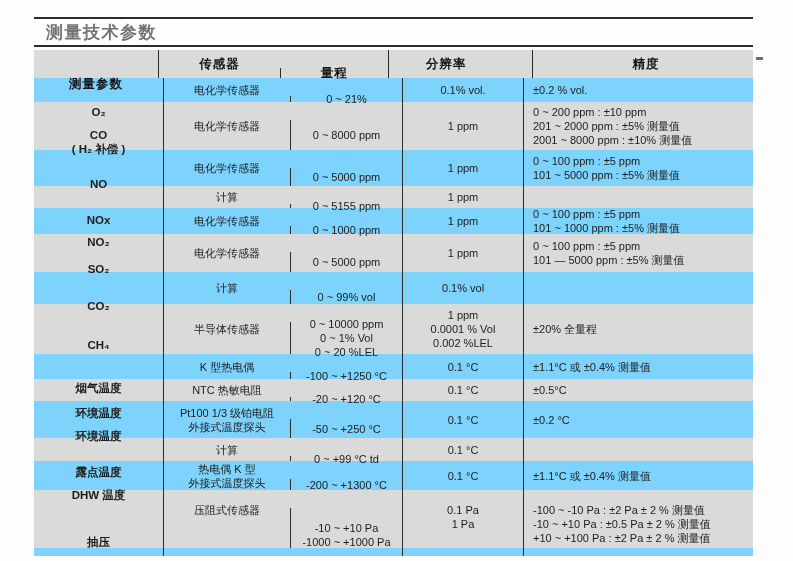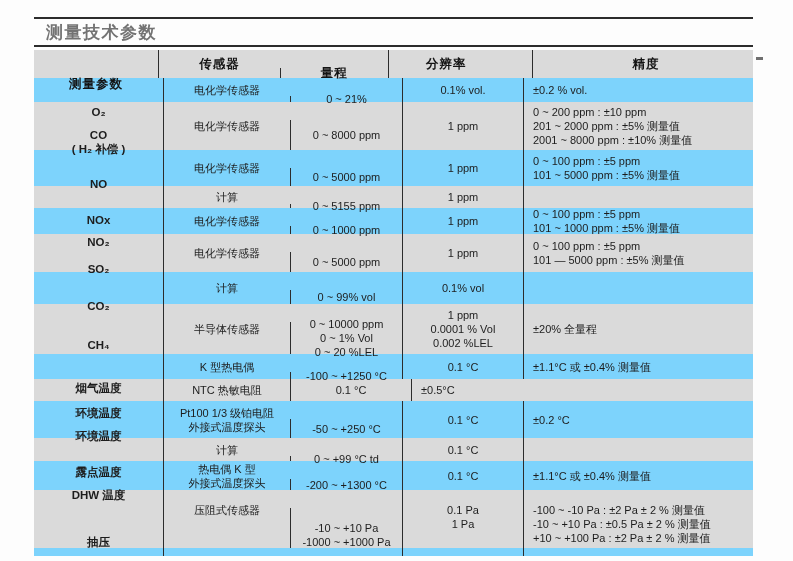--- a/index.html
+++ b/index.html
@@ -135,20 +135,21 @@
       <div class="cell c0">烟气温度</div>
       <div class="cell c1">K 型热电偶</div>
       <div class="cell c2">-100 ~ +1250 °C</div>
       <div class="cell c3">0.1 °C</div>
       <div class="cell c4">±1.1°C 或 ±0.4% 测量值</div>
     </div>
 
     <div class="row shaded" style="height:22px">
       <div class="cell c0">环境温度</div>
       <div class="cell c1">NTC 热敏电阻</div>
+      <div class="cell c2">-20 ~ +120 °C</div>
       <div class="cell c3">0.1 °C</div>
       <div class="cell c4">±0.5°C</div>
     </div>
 
     <div class="row" style="height:37px">
       <div class="cell c0">环境温度</div>
       <div class="cell c1">Pt100 1/3 级铂电阻
 外接式温度探头</div>
       <div class="cell c2">-50 ~ +250 °C</div>
       <div class="cell c3">0.1 °C</div>

